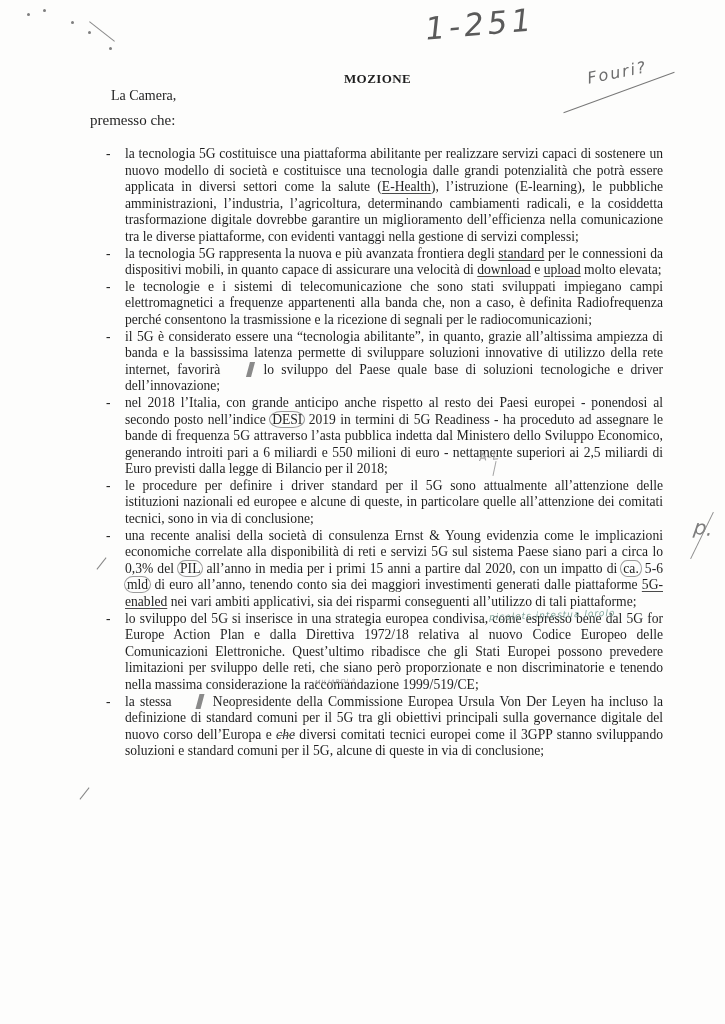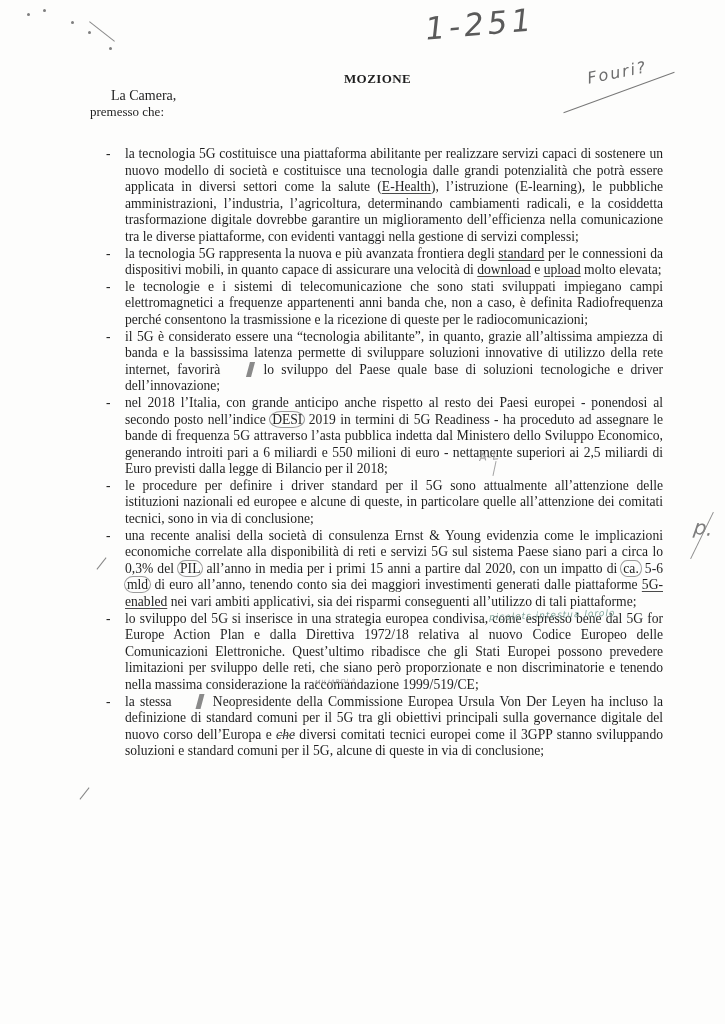--- a/index.html
+++ b/index.html
@@ -8,21 +8,21 @@
     background:#fdfdfc;color:#1f1f1f;
     font-family:"Liberation Serif", serif;
   }
   .page{position:absolute;inset:0;}
 
   .title{
     position:absolute;top:71px;left:30px;width:695px;text-align:center;
     font-weight:bold;font-size:13px;letter-spacing:.4px;
   }
   .opening{position:absolute;top:88px;left:90px;font-size:14px;margin-left:21px;}
-  .premise{position:absolute;top:104px;left:90px;font-size:13px;}
+  .premise{position:absolute;top:112px;left:90px;font-size:15px;}
 
   ul.bullets{
     position:absolute;top:146px;left:90px;width:573px;
     margin:0;padding:0;list-style:none;
   }
   ul.bullets li{
     position:relative;padding-left:35px;text-align:justify;
     font-size:13.6px;line-height:16.6px;
   }
   ul.bullets li .dash{position:absolute;left:16px;top:0;}
@@ -69,21 +69,21 @@
   <div class="hand fouri">Fouri?</div>
   <div class="fouri-line"></div>
 
   <div class="title">MOZIONE</div>
   <div class="opening">La Camera,</div>
   <div class="premise">premesso che:</div>
 
   <ul class="bullets" id="bullet-list">
       <li><span class="dash">-</span><span>la tecnologia 5G costituisce una piattaforma abilitante per realizzare servizi capaci di sostenere un nuovo modello di società e costituisce una tecnologia dalle grandi potenzialità che potrà essere applicata in diversi settori come la salute (</span><span class="seg-u">E-Health</span><span>), l’istruzione (</span><span class="seg-w">E-learning</span><span>), le pubbliche amministrazioni, l’industria, l’agricoltura, determinando cambiamenti radicali, e la cosiddetta trasformazione digitale dovrebbe garantire un miglioramento dell’efficienza nella comunicazione tra le diverse piattaforme, con evidenti vantaggi nella gestione di servizi complessi;</span></li>
       <li><span class="dash">-</span><span>la tecnologia 5G rappresenta la nuova e più avanzata frontiera degli </span><span class="seg-u">standard</span><span> per le connessioni da dispositivi mobili, in quanto capace di assicurare una velocità di </span><span class="seg-u">download</span><span> e </span><span class="seg-u">upload</span><span> molto elevata;</span></li>
-      <li><span class="dash">-</span><span>le tecnologie e i sistemi di telecomunicazione che sono stati sviluppati impiegano campi elettromagnetici a frequenze appartenenti anni banda che, non a caso, è definita </span><span class="seg-w">Radiofrequenza</span><span> perché consentono la trasmissione e la ricezione di queste per le radiocomunicazioni;</span></li>
+      <li><span class="dash">-</span><span>le tecnologie e i sistemi di telecomunicazione che sono stati sviluppati impiegano campi elettromagnetici a frequenze appartenenti alla banda che, non a caso, è definita </span><span class="seg-w">Radiofrequenza</span><span> perché consentono la trasmissione e la ricezione di segnali per le radiocomunicazioni;</span></li>
       <li><span class="dash">-</span><span>il 5G è considerato essere una “tecnologia abilitante”, in quanto, grazie all’altissima ampiezza di banda e la bassissima latenza permette di sviluppare soluzioni innovative di utilizzo della rete internet, favorirà </span><span class="seg-sl">lo</span><span> sviluppo del Paese quale base di soluzioni tecnologiche e </span><span class="seg-w">driver</span><span> dell’innovazione;</span></li>
       <li><span class="dash">-</span><span>nel 2018 l’Italia, con grande anticipo anche rispetto al resto dei Paesi europei - ponendosi al secondo posto nell’indice </span><span class="seg-c">DESI</span><span> 2019 in termini di 5G Readiness - ha proceduto ad assegnare le bande di frequenza 5G attraverso l’asta pubblica indetta dal Ministero dello Sviluppo Economico, generando introiti pari a 6 miliardi e 550 milioni di euro - nettamente superiori ai 2,5 miliardi di Euro previsti dalla legge di Bilancio per il 2018;</span></li>
       <li><span class="dash">-</span><span>le procedure per definire i driver </span><span class="seg-w">standard</span><span> per il 5G sono attualmente all’attenzione delle istituzioni nazionali ed europee e alcune di queste, in particolare quelle all’attenzione dei comitati tecnici, sono in via di conclusione;</span></li>
       <li><span class="dash">-</span><span>una recente analisi della società di consulenza Ernst &amp; Young evidenzia come le implicazioni economiche correlate alla disponibilità di reti e servizi 5G sul sistema Paese siano pari a circa lo 0,3% del </span><span class="seg-c">PIL</span><span> all’anno in media per i primi 15 anni a partire dal 2020, con un impatto di </span><span class="seg-c">ca.</span><span> 5-6 </span><span class="seg-c">mld</span><span> di euro all’anno, tenendo conto sia dei maggiori investimenti generati dalle piattaforme </span><span class="seg-u">5G-enabled</span><span> nei vari ambiti applicativi, sia dei risparmi conseguenti all’utilizzo di tali piattaforme;</span></li>
       <li><span class="dash">-</span><span>lo sviluppo del 5G si inserisce in una strategia europea condivisa, come espresso bene dal 5G for Europe </span><span class="seg-w">Action Plan</span><span> e dalla Direttiva 1972/18 relativa al nuovo Codice Europeo delle </span><span class="seg-w">Comunicazioni Elettroniche</span><span>. Quest’ultimo ribadisce che gli Stati Europei possono prevedere limitazioni per sviluppo delle reti, che siano però proporzionate e non discriminatorie e tenendo nella massima considerazione la raccomandazione 1999/519/CE;</span></li>
       <li><span class="dash">-</span><span>la stessa </span><span class="seg-sl">N</span><span>eopresidente della Commissione </span><span class="seg-w">Europea</span><span> Ursula Von Der Leyen ha incluso la definizione di </span><span class="seg-w">standard</span><span> comuni per il 5G tra gli obiettivi principali sulla </span><span class="seg-w">governance</span><span> digitale del nuovo corso dell’Europa e </span><span class="seg-x">che</span><span> diversi comitati tecnici europei come il 3GPP stanno sviluppando soluzioni e </span><span class="seg-w">standard</span><span> comuni per il 5G, alcune di queste in via di conclusione;</span></li>
     </ul>
 
   <div class="hand al-note">A-L</div>
   <div class="al-tail"></div>

